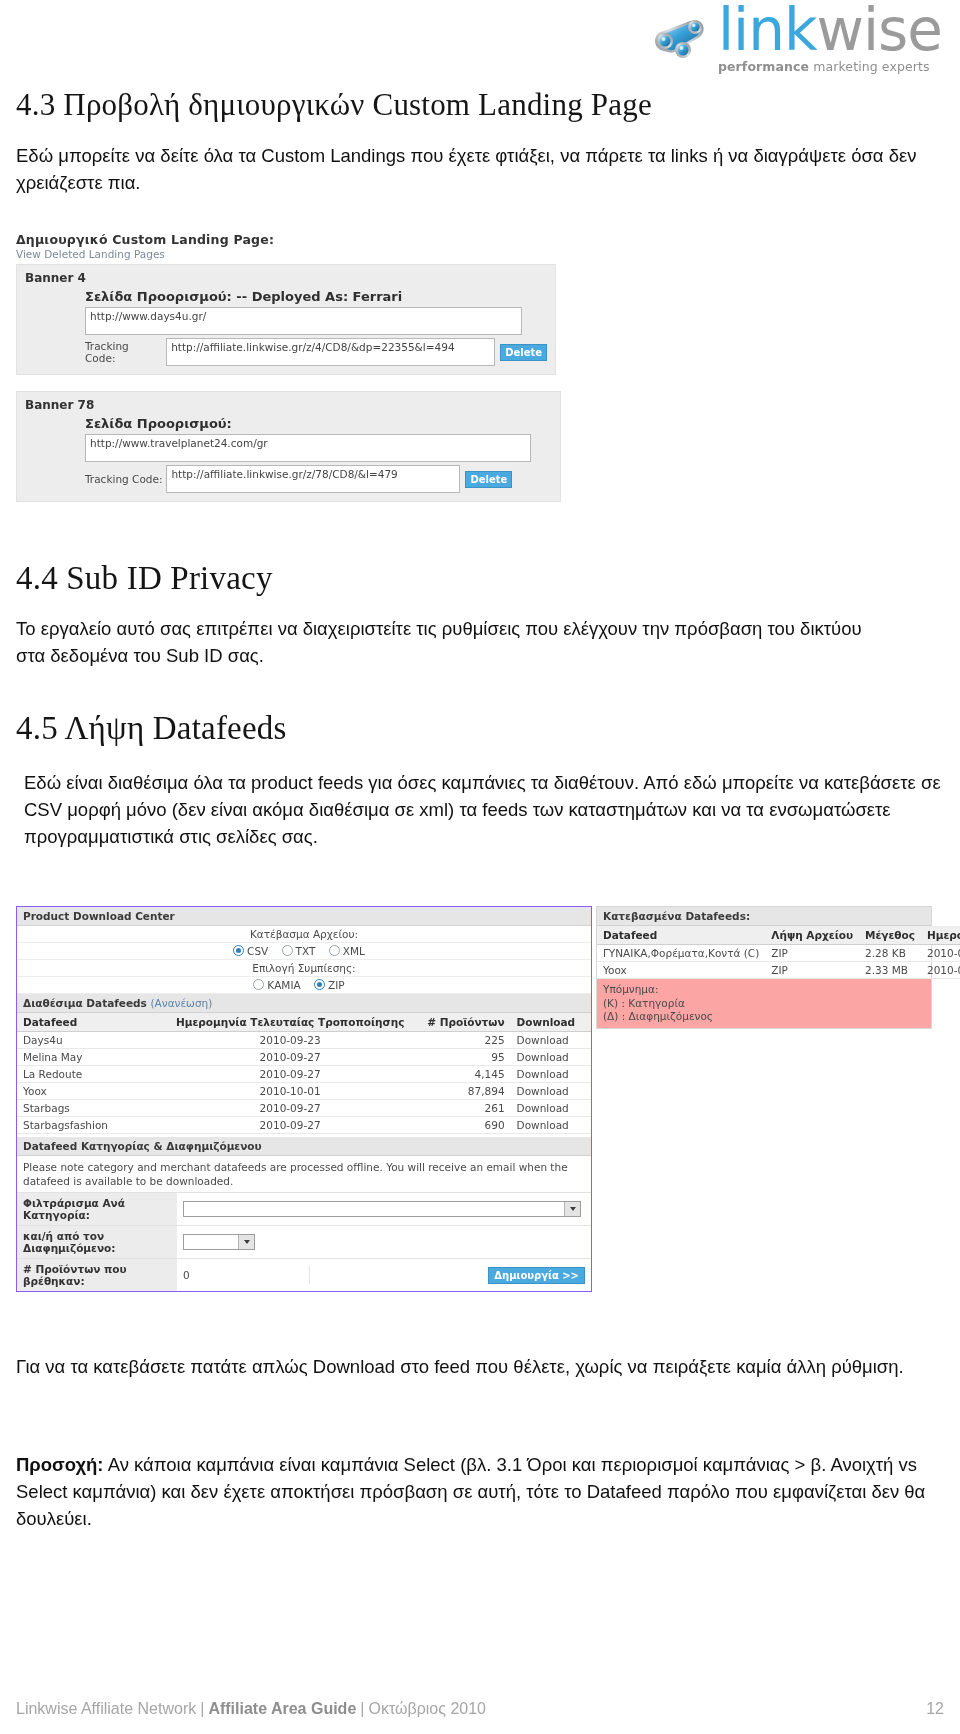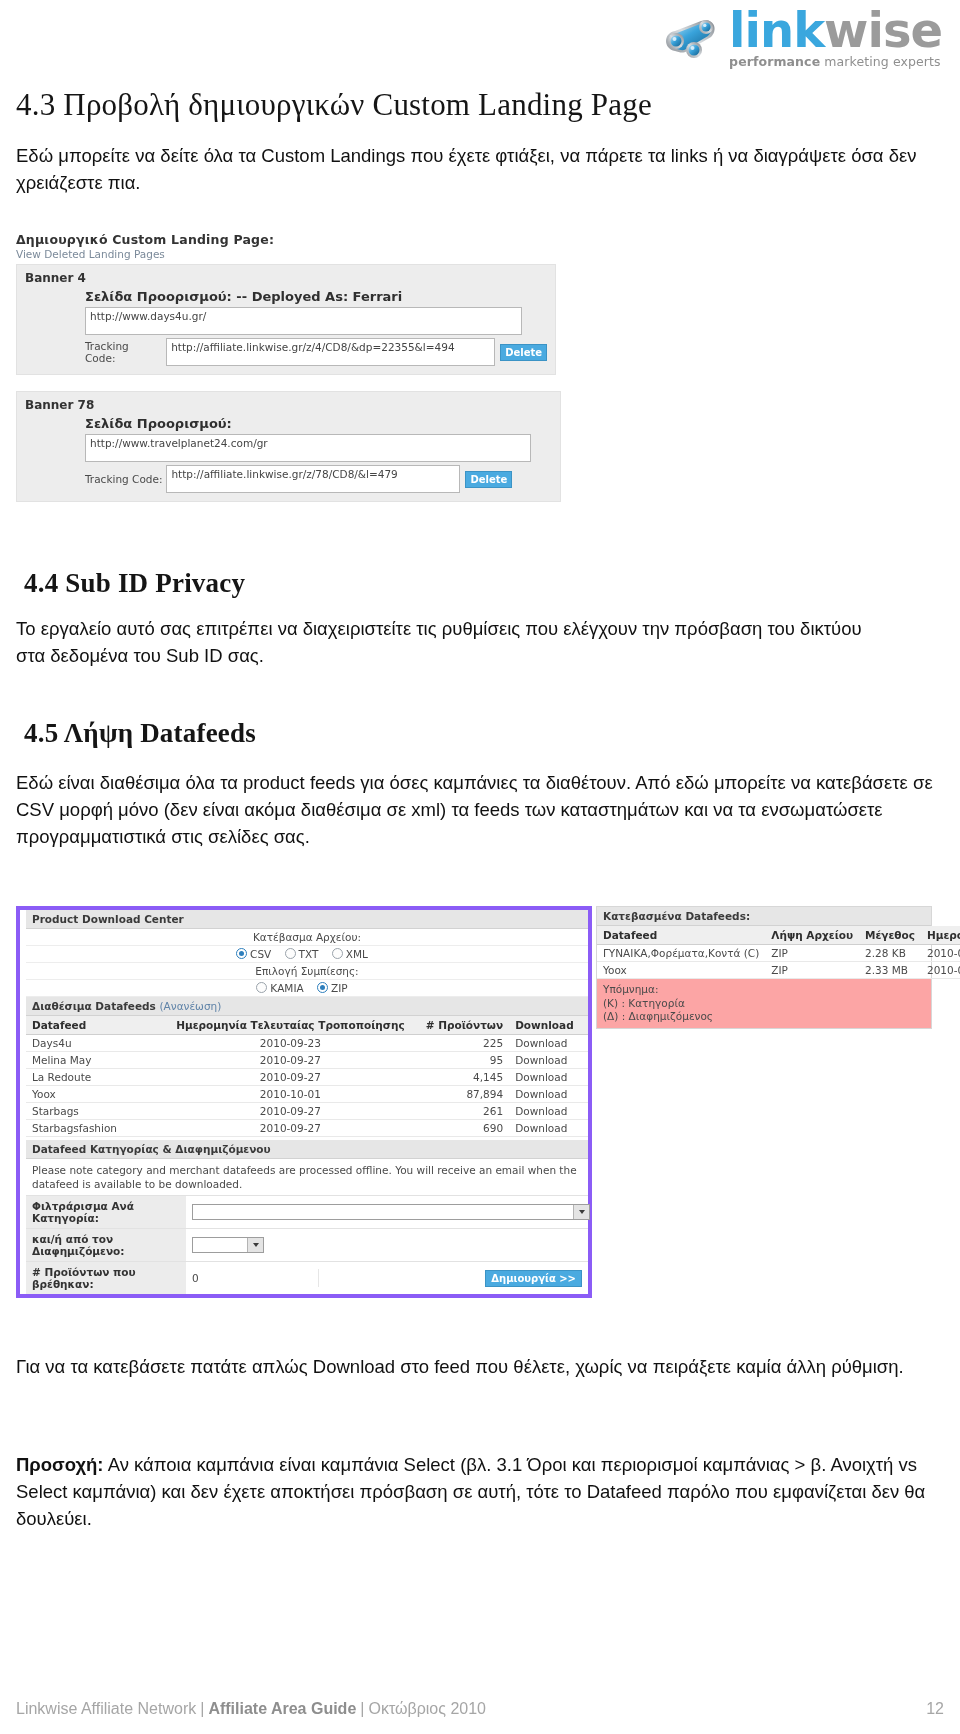--- a/index.html
+++ b/index.html
@@ -41,23 +41,23 @@
     flex: 0 0 auto;
     margin-right: 6px;
   }
   .logo-text {
     display: flex;
     flex-direction: column;
     align-items: flex-start;
     line-height: 1;
   }
   .logo-word {
-    font-size: 48px;
+    font-size: 58px;
     letter-spacing: -1px;
-    font-weight: 700;
+    font-weight: 400;
     font-family: "DejaVu Sans", sans-serif;
   }
   .logo-word .lw-blue { color: #3aa7de; }
   .logo-word .lw-grey { color: #9b9b9b; }
   .logo-tag {
     font-size: 12.5px;
     color: #8f8f8f;
     margin-top: 2px;
     letter-spacing: 0.1px;
     font-family: "DejaVu Sans", sans-serif;
@@ -68,23 +68,23 @@
   h1.sec-title {
     font-family: "Liberation Serif", serif;
     font-weight: 400;
     font-size: 31px;
     margin: 0;
     color: #151515;
     letter-spacing: 0.2px;
   }
   h2.sec-title {
     font-family: "Liberation Serif", serif;
-    font-weight: 700;
-    font-size: 27px;
-    margin: 8px;
+    font-weight: 400;
+    font-size: 33px;
+    margin: 0;
     color: #151515;
     letter-spacing: 0.2px;
   }
   p.body {
     font-size: 18.5px;
     line-height: 1.45;
     margin: 0;
     color: #111;
   }
   p.body b { font-weight: 700; }
@@ -155,26 +155,25 @@
     font-size: 10px;
     font-weight: 700;
     padding: 2px 4px;
     margin-left: 5px;
     border: 1px solid #3b93c5;
     line-height: 11px;
   }
 
   
   .df-left {
-    border: 4px solid #8b5cf6;
+    border: 1px solid #8b5cf6;
     background: #fff;
     box-sizing: border-box;
     font-family: "DejaVu Sans", sans-serif;
     color: #3f3f3f;
-    padding-left: 6px;
   }
   .df-right {
     border: 1px solid #d7d7d7;
     background: #fff;
     box-sizing: border-box;
     font-family: "DejaVu Sans", sans-serif;
     color: #3f3f3f;
   }
   .bar {
     background: #e6e6e6;
@@ -394,21 +393,21 @@
       </div>
     </div>
   </div>
 
   <h2 class="sec-title pos" style="left:16px; top:560px; width:900px;">4.4 Sub ID Privacy</h2>
 
   <p class="body pos" style="left:16px; top:616px; width:860px;">Το εργαλείο αυτό σας επιτρέπει να διαχειριστείτε τις ρυθμίσεις που ελέγχουν την πρόσβαση του δικτύου στα δεδομένα του Sub ID σας.</p>
 
   <h2 class="sec-title pos" style="left:16px; top:710px; width:900px;">4.5 Λήψη Datafeeds</h2>
 
-  <p class="body pos" style="left:16px; top:770px; width:918px;">Εδώ είναι διαθέσιμα όλα τα product feeds για όσες καμπάνιες τα διαθέτουν. Από εδώ μπορείτε να κατεβάσετε σε CSV μορφή μόνο (δεν είναι ακόμα διαθέσιμα σε xml) τα feeds των καταστημάτων και να τα ενσωματώσετε προγραμματιστικά στις σελίδες σας.</p>
+  <p class="body pos" style="left:24px; top:770px; width:918px;">Εδώ είναι διαθέσιμα όλα τα product feeds για όσες καμπάνιες τα διαθέτουν. Από εδώ μπορείτε να κατεβάσετε σε CSV μορφή μόνο (δεν είναι ακόμα διαθέσιμα σε xml) τα feeds των καταστημάτων και να τα ενσωματώσετε προγραμματιστικά στις σελίδες σας.</p>
 
   <div class="df-left pos" style="left:16px; top:906px; width:576px;">
 
     <div class="bar">Product Download Center</div>
 
     <div class="row-line">Κατέβασμα Αρχείου:</div>
     <div class="row-line">
       <span class="opt"><span class="radio on"></span><span>CSV</span></span>
       <span class="opt"><span class="radio"></span><span>TXT</span></span>
       <span class="opt"><span class="radio"></span><span>XML</span></span>

